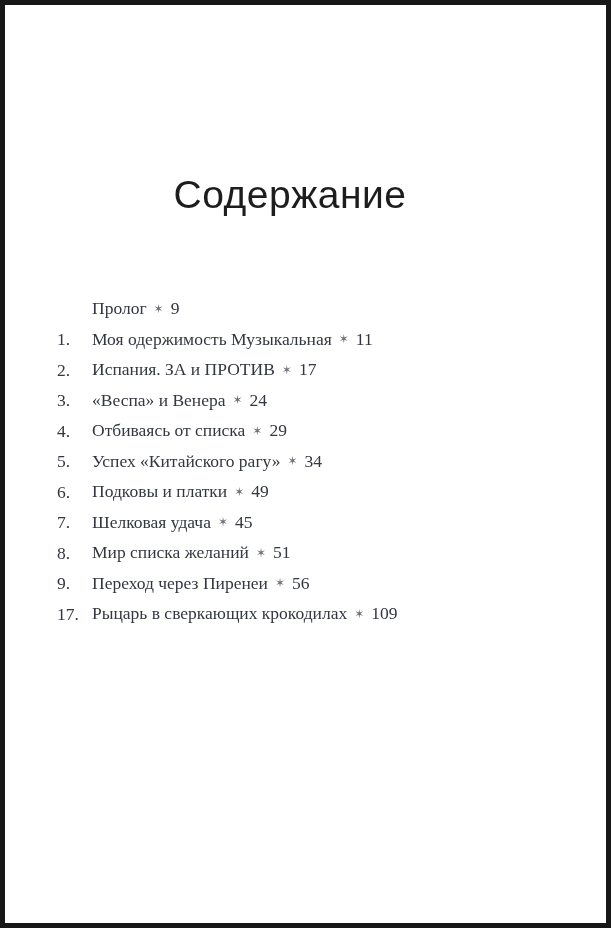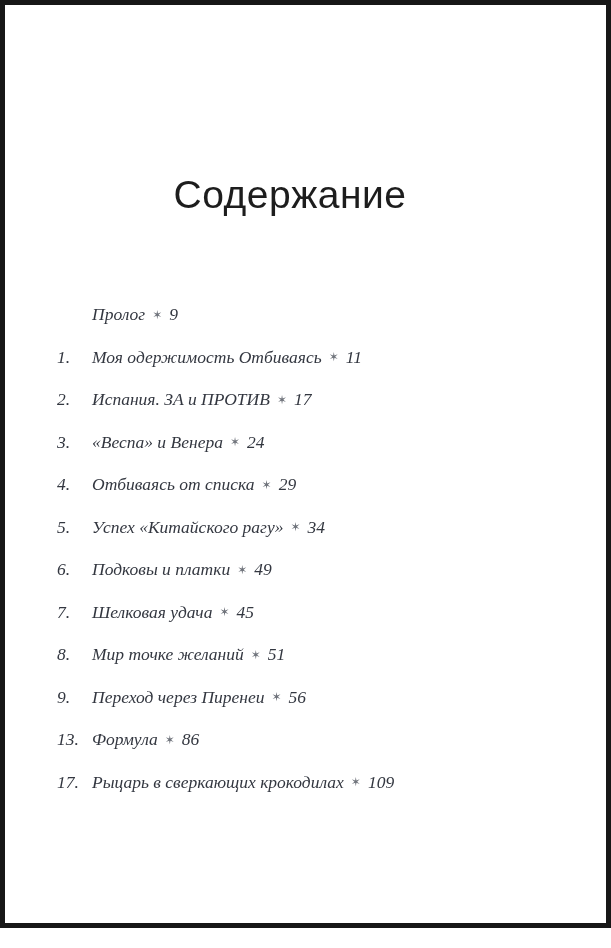--- a/index.html
+++ b/index.html
@@ -34,26 +34,25 @@
     letter-spacing: 0.5px;
     color: #1d1d1d;
   }
   .toc-list {
     list-style: none;
     margin: 81px 0 0 0;
     padding: 0;
   }
   .toc-item {
     display: flex;
-    align-items: flex-start;
+    align-items: flex-end;
     margin: 0 0 6px 0;
     font-size: 17.5px;
-    line-height: 36px;
+    line-height: 24px;
     color: #333740;
-    font-style: italic;
   }
   .toc-item .num {
     flex: 0 0 35px;
     width: 35px;
   }
   .toc-item .entry {
     flex: 1 1 auto;
   }
   .star {
     font-family: "DejaVu Sans", sans-serif;
@@ -71,21 +70,21 @@
     <h1 class="page-title">Содержание</h1>
 
     <ul class="toc-list">
   <li class="toc-item">
     <span class="num"></span>
     <span class="entry"><span>Пролог</span><span class="star">✶</span><span>9</span></span>
   </li>
 
   <li class="toc-item">
     <span class="num">1.</span>
-    <span class="entry"><span>Моя одержимость Отбиваясь</span><span class="star">✶</span><span>11</span></span>
+    <span class="entry"><span>Моя одержимость Музыкальная</span><span class="star">✶</span><span>11</span></span>
   </li>
 
   <li class="toc-item">
     <span class="num">2.</span>
     <span class="entry"><span>Испания. ЗА и ПРОТИВ</span><span class="star">✶</span><span>17</span></span>
   </li>
 
   <li class="toc-item">
     <span class="num">3.</span>
     <span class="entry"><span>«Веспа» и Венера</span><span class="star">✶</span><span>24</span></span>
@@ -106,35 +105,31 @@
     <span class="entry"><span>Подковы и платки</span><span class="star">✶</span><span>49</span></span>
   </li>
 
   <li class="toc-item">
     <span class="num">7.</span>
     <span class="entry"><span>Шелковая удача</span><span class="star">✶</span><span>45</span></span>
   </li>
 
   <li class="toc-item">
     <span class="num">8.</span>
-    <span class="entry"><span>Мир точке желаний</span><span class="star">✶</span><span>51</span></span>
+    <span class="entry"><span>Мир списка желаний</span><span class="star">✶</span><span>51</span></span>
   </li>
 
   <li class="toc-item">
     <span class="num">9.</span>
     <span class="entry"><span>Переход через Пиренеи</span><span class="star">✶</span><span>56</span></span>
   </li>
 
 
 
 
-  <li class="toc-item">
-    <span class="num">13.</span>
-    <span class="entry"><span>Формула</span><span class="star">✶</span><span>86</span></span>
-  </li>
 
 
 
 
   <li class="toc-item">
     <span class="num">17.</span>
     <span class="entry"><span>Рыцарь в сверкающих крокодилах</span><span class="star">✶</span><span>109</span></span>
   </li>
 </ul>
   </div>

